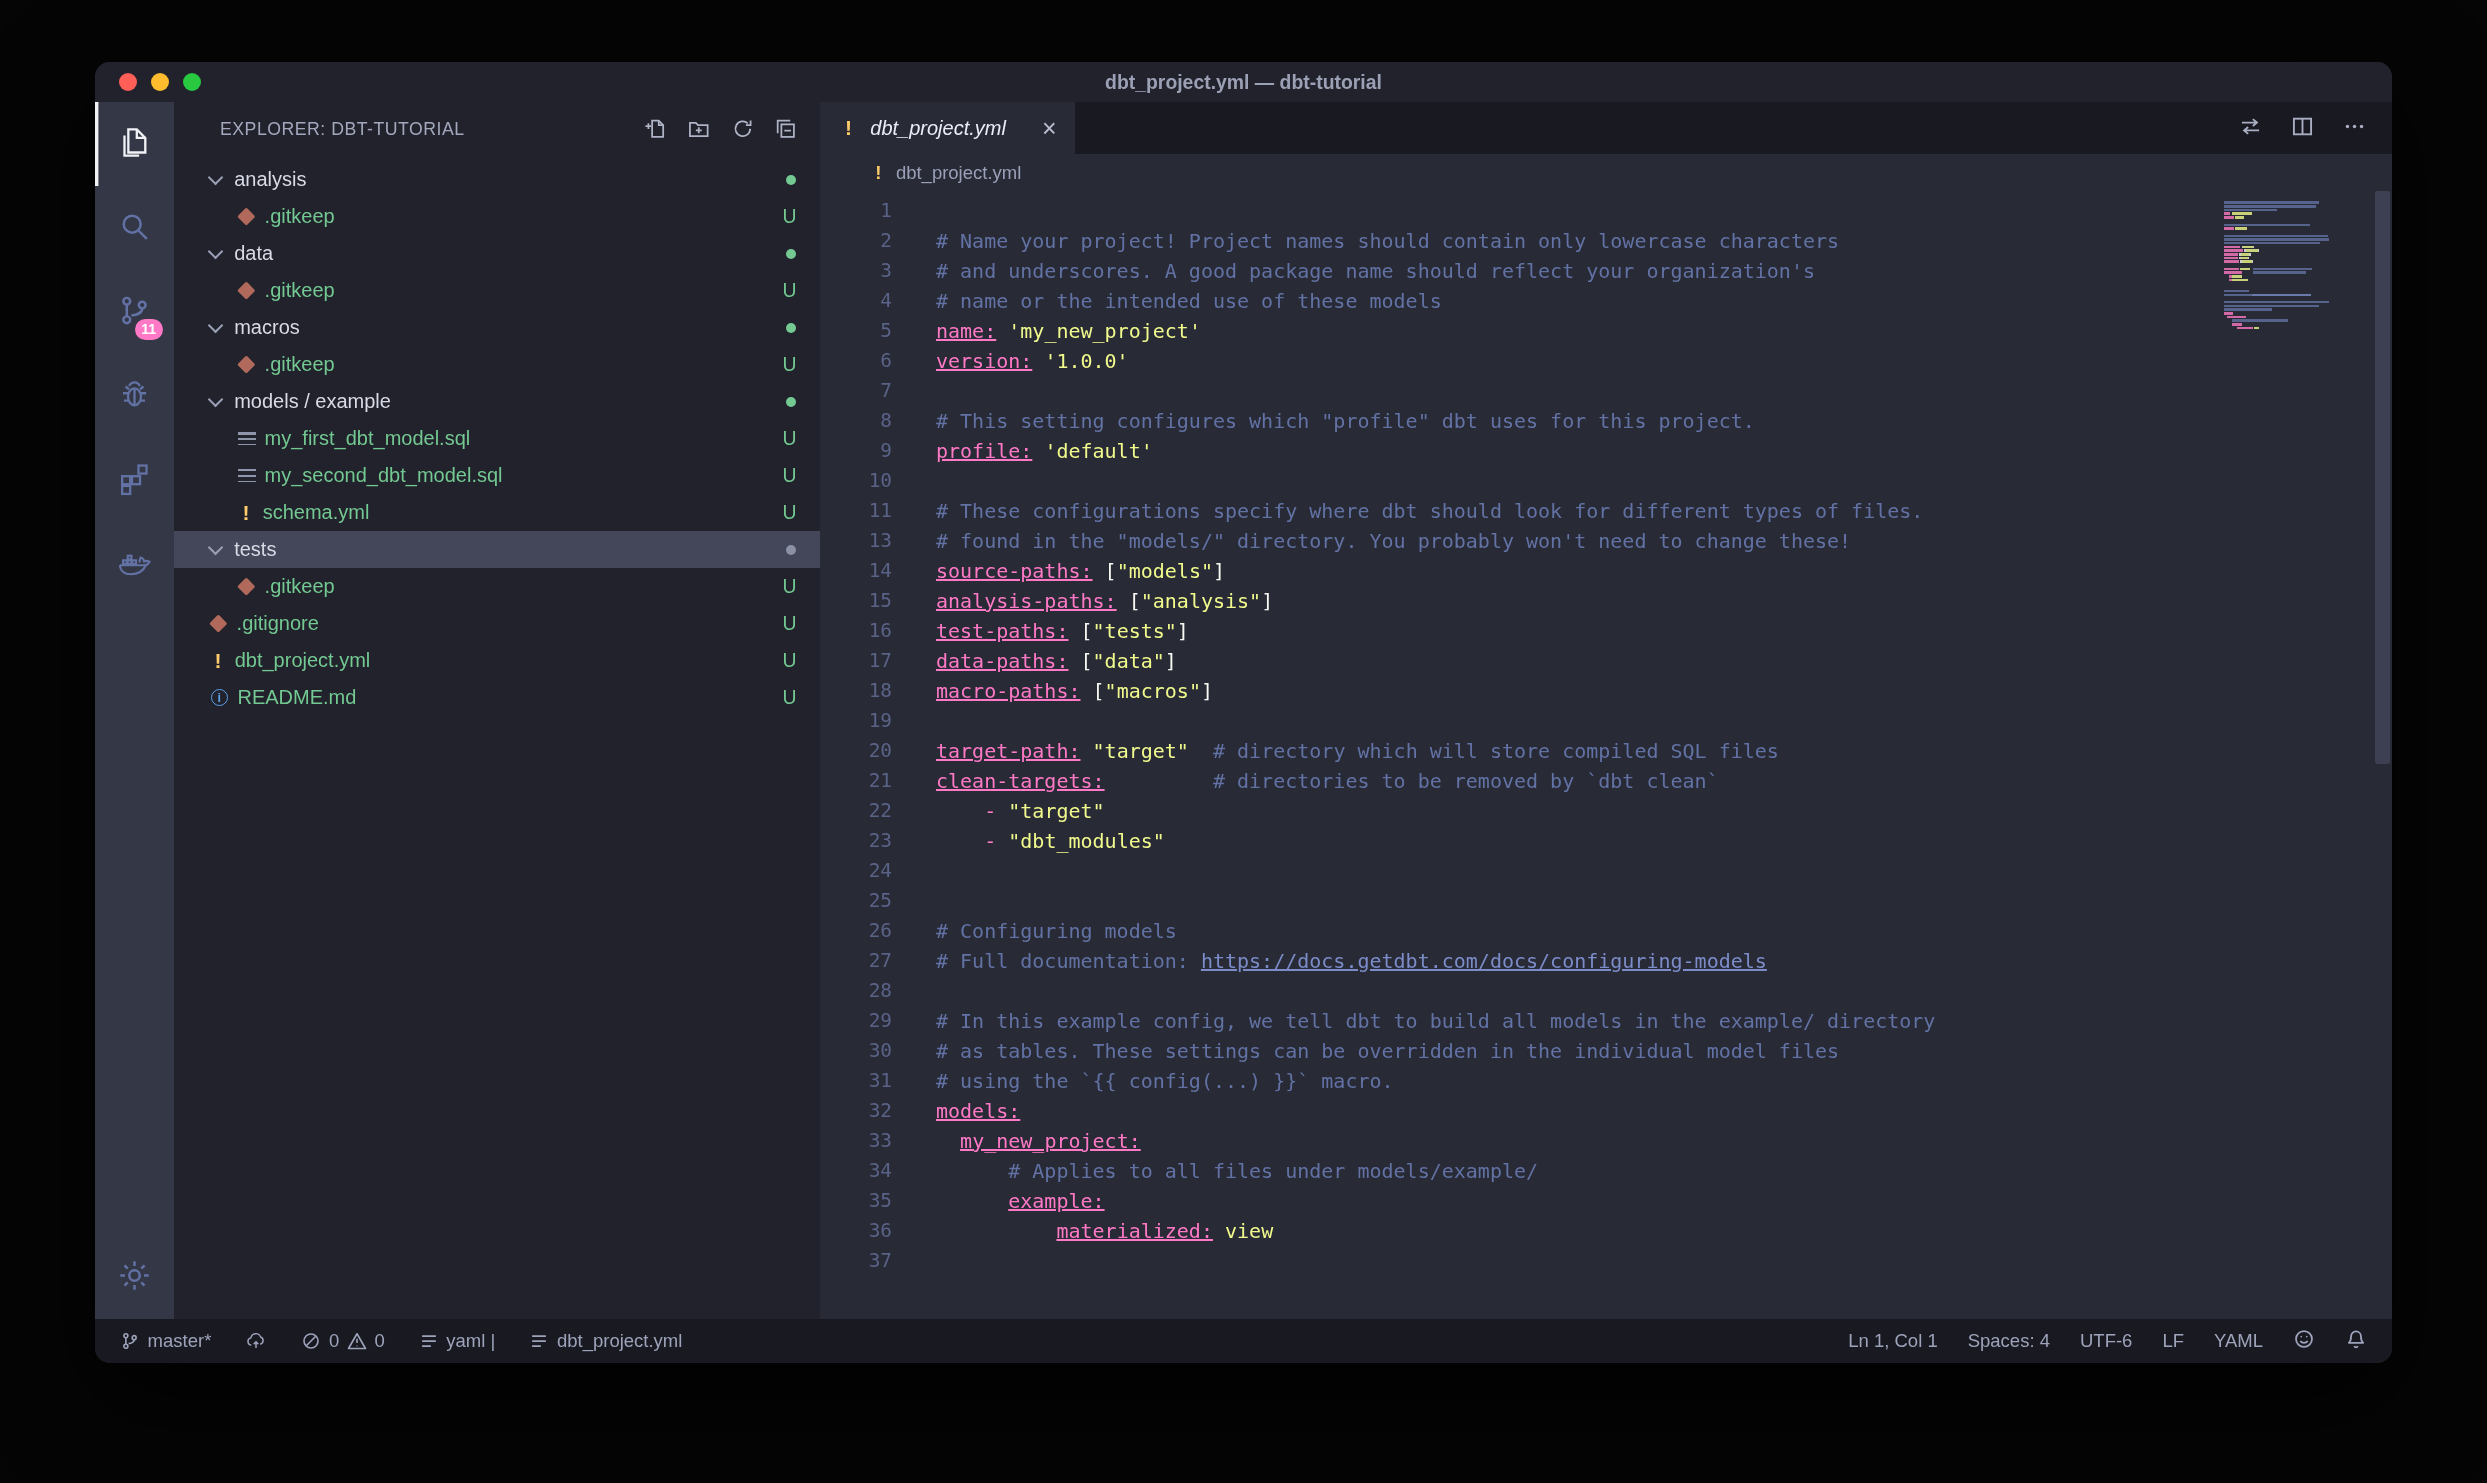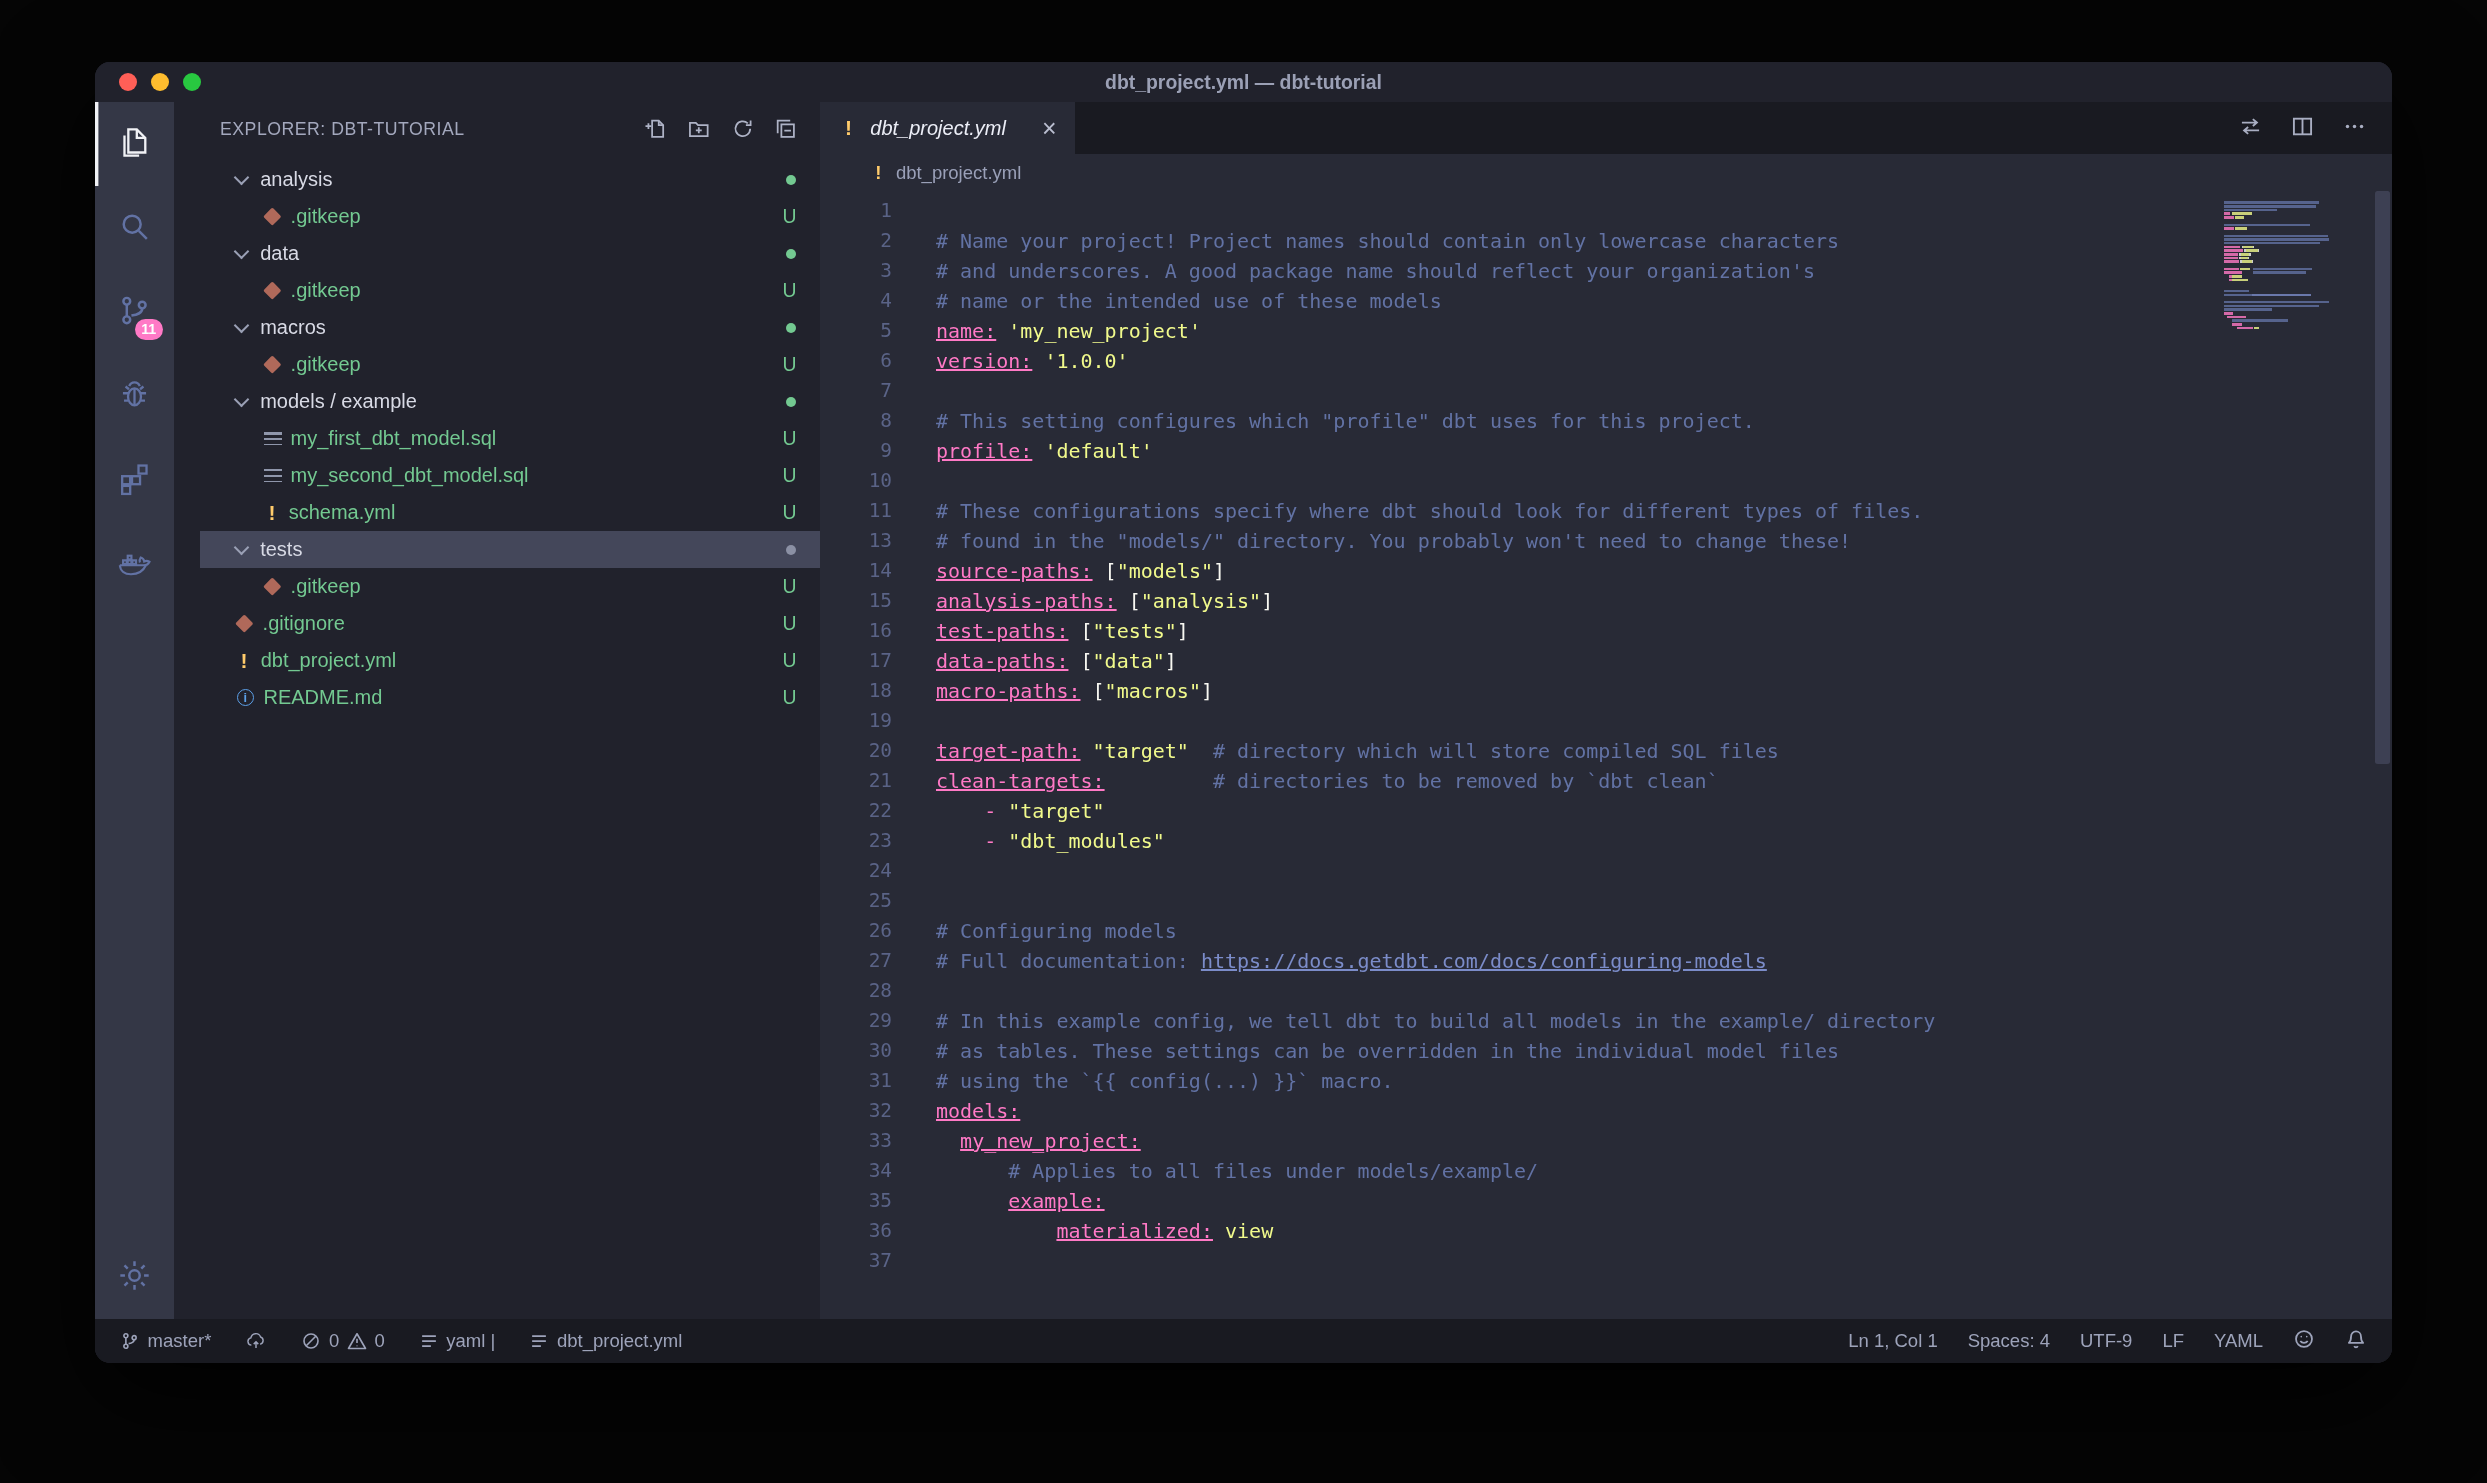--- a/index.html
+++ b/index.html
@@ -28,21 +28,21 @@
   .ab-spacer { flex:1; }
   .ab-bottom { height:84px; display:flex; align-items:center; justify-content:center; color:#6272a4; }
 
   
   .sidebar { flex:0 0 646px; background:#21222c; display:flex; flex-direction:column; min-height:0; }
   .sb-header { flex:0 0 54px; display:flex; align-items:center; padding:0 22px 0 46px;
     color:#a3a8bd; font-size:17.7px; letter-spacing:0.5px; }
   .sb-actions { margin-left:auto; display:flex; gap:20px; color:#aeb3c6; align-items:center; }
   .sb-actions svg { display:block; }
 
-  .tree { padding-top:5px; overflow:hidden;padding-left:26px; }
+  .tree { padding-top:5px; overflow:hidden; }
   .tree-row { height:37px; display:flex; align-items:center; padding-right:23.6px; font-size:20px; cursor:default; }
   .tree-row.ind0 { padding-left:34px; }
   .tree-row.ind1 { padding-left:62px; }
   .tree-row.selected { background:#44475a; }
   .chev { width:11px; height:11px; border-right:2px solid #9aa0b5; border-bottom:2px solid #9aa0b5;
     transform:rotate(45deg); margin:-5px 13.5px 0 1.7px; flex:0 0 auto; }
   .tlabel.folder { color:#d8dae5; }
   .tlabel.file { color:#73c991; }
   .gitb { margin-left:auto; color:#73c991; font-size:19.4px; }
   .dot { margin-left:auto; width:10px; height:10px; border-radius:50%; flex:0 0 auto; }
@@ -571,21 +571,21 @@
           <svg width="20" height="20" viewBox="0 0 16 16" fill="none" stroke="currentColor" stroke-width="1.4">
               <path d="M2.5 4h11M2.5 8h11M2.5 12h7"></path>
             </svg>
         </span>
         <span>dbt_project.yml</span>
       </div>
     </div>
     <div class="sbr">
       <span>Ln 1, Col 1</span>
       <span>Spaces: 4</span>
-      <span>UTF-9</span>
+      <span>UTF-6</span>
       <span>LF</span>
       <span>YAML</span>
       <span>
         <svg width="22" height="22" viewBox="0 0 16 16" fill="none" stroke="currentColor" stroke-width="1.3">
             <circle cx="8" cy="8" r="5.8"></circle>
             <path d="M5.3 9.5a3.4 3.4 0 005.4 0"></path>
             <circle cx="6" cy="6.3" r="0.6" fill="currentColor" stroke="none"></circle>
             <circle cx="10" cy="6.3" r="0.6" fill="currentColor" stroke="none"></circle>
           </svg>
       </span>

